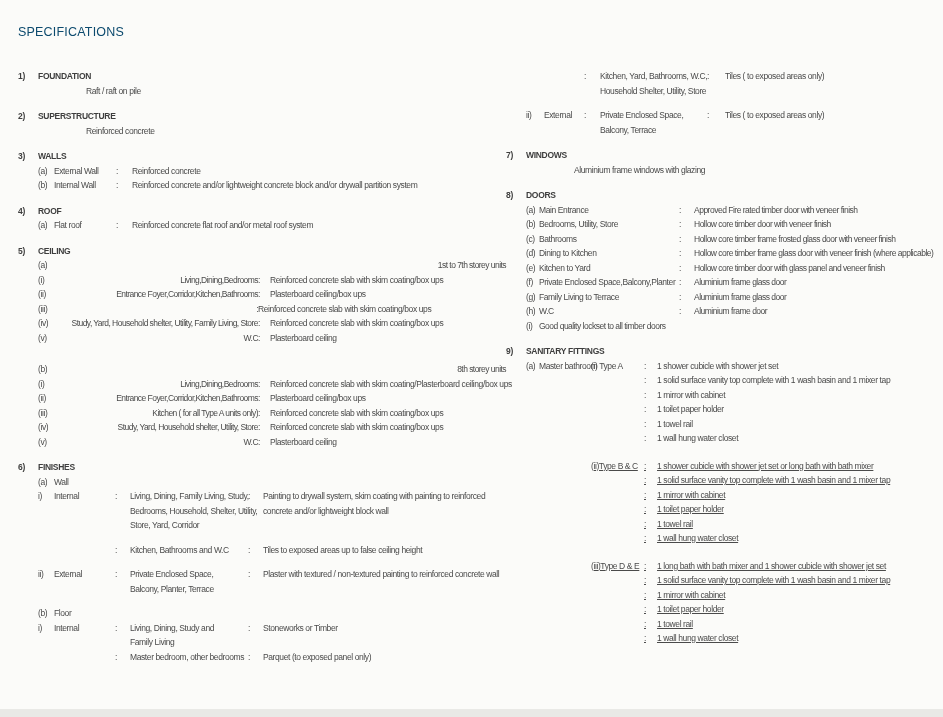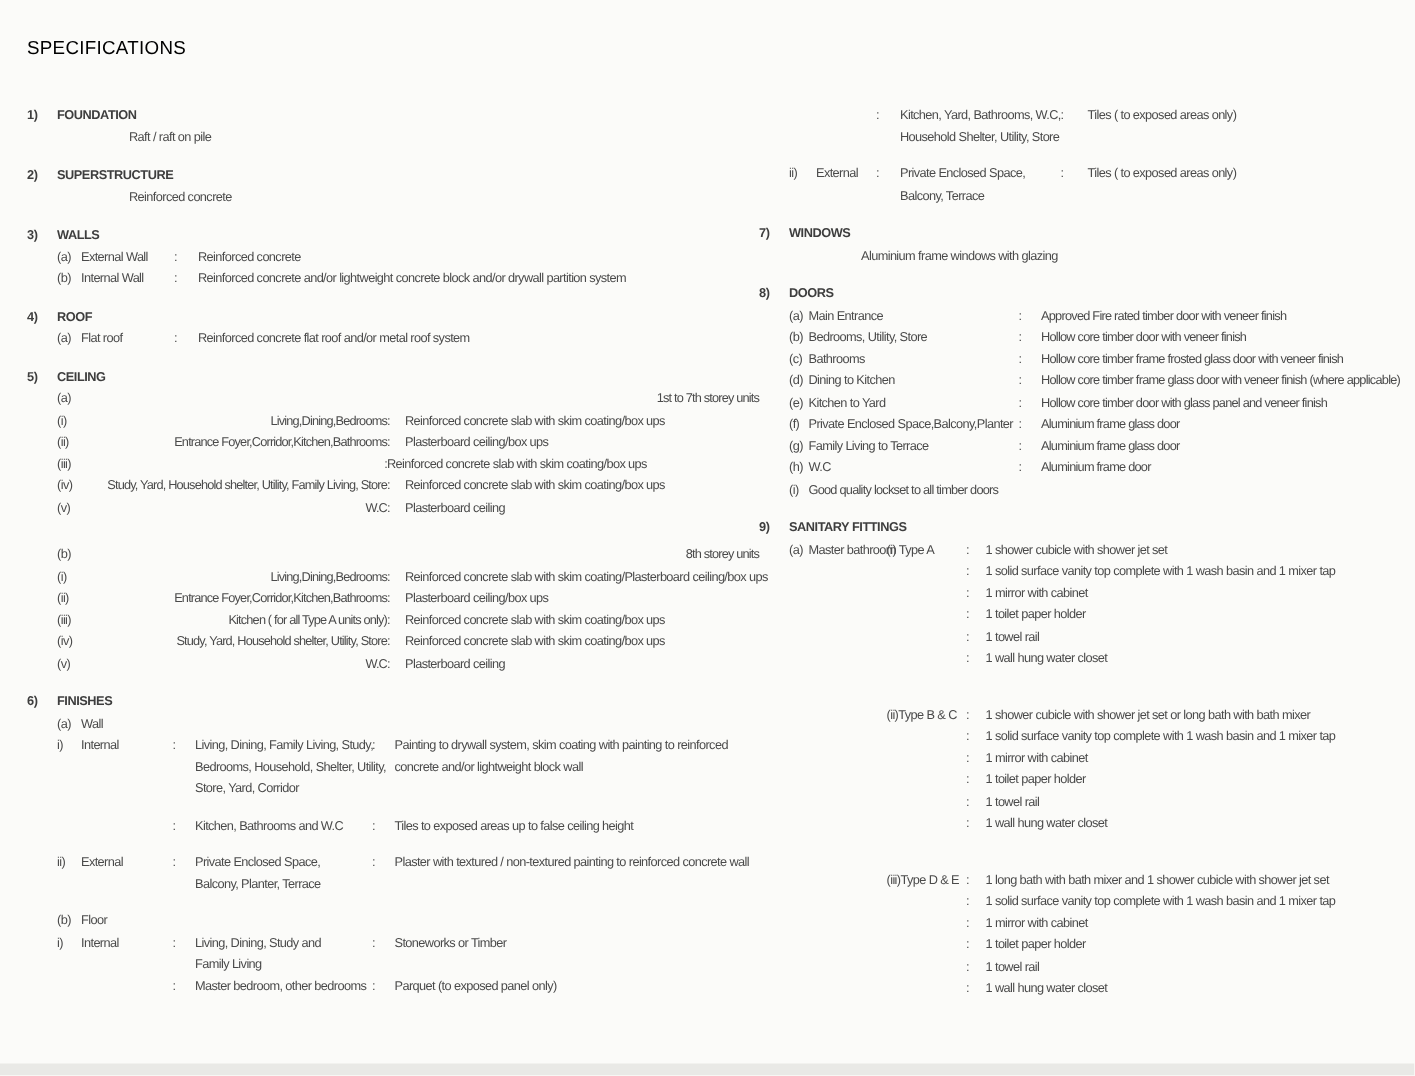--- a/index.html
+++ b/index.html
@@ -26,21 +26,21 @@
   .col-left { width:488px; flex:none; }
   .col-right { flex:1; }
 
   .section { margin-bottom:11px; }
   .sec-head { display:grid; grid-template-columns:20px 1fr; color:#3e3e3e; }
   .sec-title, .sec-num { font-weight:bold; letter-spacing:-0.3px; }
   .group { padding-left:20px; }
   .group + .group { margin-top:10px; }
   .ceiling .group + .group { margin-top:17px; }
   .sanitary .group:first-of-type { margin-top:12px; }
-  .sanitary .group + .group { margin-top:23px; }
+  .sanitary .group + .group { margin-top:13px;text-decoration:underline; }
 
   .row { display:grid; }
   .plain .row { display:block;margin-left:48px; }
   .kv .row        { grid-template-columns:16px 62px 16px 1fr; }
   .ceiling .row   { grid-template-columns:16px 204px 12px 1fr; }
   .finishes .row  { grid-template-columns:16px 61px 15px 118px 15px 1fr; }
   .finishes-r .row{ grid-template-columns:18px 40px 16px 107px 18px 1fr; }
   .doors .row     { grid-template-columns:13px 140px 15px 1fr; }
   .sanitary .row  { grid-template-columns:13px 52px 53px 13px 1fr; }
   .row.span2      { grid-template-columns:16px 1fr !important; }
@@ -52,21 +52,21 @@
 
   .scan-edge {
     position:absolute; left:0; right:0; bottom:0; height:8px;
     background:#e9e9e6;
   }
 </style>
 </head>
 <body style="background: rgb(251, 251, 249); color: rgb(74, 74, 74);">
 
 <div class="page">
-  <div class="page-title" style="color: #000000;">SPECIFICATIONS</div>
+  <div class="page-title" style="color: #0c4a6e;">SPECIFICATIONS</div>
   <div class="columns">
       <div class="col col-left">
         <section class="section plain">
           <div class="sec-head">
             <span class="sec-num">1)</span>
             <span class="sec-title">FOUNDATION</span>
           </div>
           <div class="group">
             <div class="row"><span class="cell">Raft / raft on pile</span></div>
           </div>

